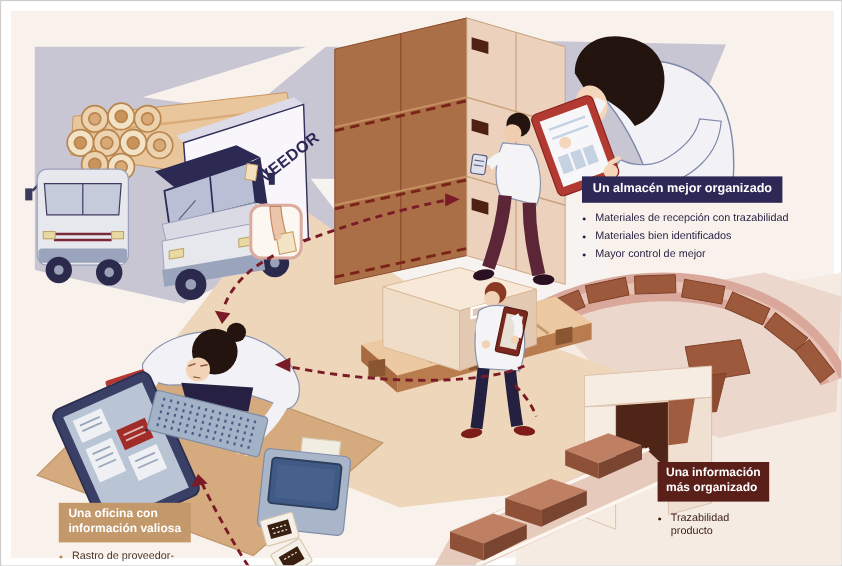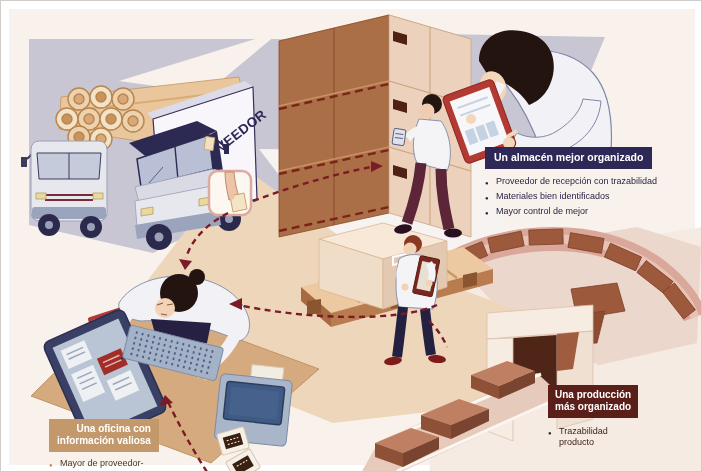--- a/index.html
+++ b/index.html
@@ -1,19 +1,19 @@
 <!DOCTYPE html>
 <html><head>
 <meta charset="utf-8">
 <style>
   html,body{margin:0;padding:0;background:#ffffff;font-family:"Liberation Sans",sans-serif;}
   .page{position:relative;width:702px;height:472px;background:#ffffff;border:1px solid #cfcccc;box-sizing:border-box;overflow:hidden;}
   .page svg{position:absolute;left:0;top:0;}
   .panel{position:absolute;z-index:5;}
-  .panel-title{display:inline-block;color:#ffffff;font-weight:bold;line-height:1.2;text-align:right;}
+  .panel-title{display:inline-block;color:#ffffff;font-weight:bold;line-height:1.2;}
   .panel-title.navy{background:#2e2857;font-size:10.5px;padding:4px 9px 5px 9px;}
   .panel-title.maroon{background:#5b1f1a;font-size:10px;padding:4px 7px 5px 7px;line-height:1.22;}
   .panel-title.tan{background:#c3986a;font-size:10px;padding:4px 8px 5px 8px;line-height:1.22;}
   .bullets{list-style:none;margin:7px 0 0 0;padding:0;}
   .bullets li{position:relative;padding-left:11px;margin:0 0 4px 0;}
   .bullets li::before{content:"●";position:absolute;left:0;top:2px;font-size:6px;}
   .wh .bullets li{font-size:9px;color:#2b2345;line-height:11px;margin-bottom:4px;}
   .wh .bullets li::before{color:#2b2345;}
   .pr .bullets{width:96px;margin-top:8px;}
   .pr .bullets li{font-size:9px;color:#3a1d12;line-height:11px;margin-bottom:5px;}
@@ -339,39 +339,39 @@
     <polygon points="370,160 382,165 370,171"></polygon>
     <polygon points="178,258 184,269 191,260"></polygon>
     <polygon points="241,297 228,303 241,309"></polygon>
     <polygon points="164,394 158,405 172,402"></polygon>
   </g>
 </svg>
 
 <div class="panel wh" style="left:484px;top:146px;width:186px;">
   <div class="panel-title navy">Un almacén mejor organizado</div>
   <ul class="bullets">
-    <li>Proveedor de recepción con trazabilidad</li>
+    <li>Materiales de recepción con trazabilidad</li>
     <li>Materiales bien identificados</li>
     <li>Mayor control de mejor</li>
   </ul>
 </div>
 
 <div class="panel pr" style="left:547px;top:384px;width:110px;">
   <div class="panel-title maroon">
-    <div>Una producción</div>
+    <div>Una información</div>
     <div>más organizado</div>
   </div>
   <ul class="bullets">
     <li>Trazabilidad producto</li>
   </ul>
 </div>
 
 <div class="panel of" style="left:48px;top:418px;width:130px;">
   <div class="panel-title tan">
     <div>Una oficina con</div>
     <div>información valiosa</div>
   </div>
   <ul class="bullets">
-    <li>Mayor de proveedor-</li>
+    <li>Rastro de proveedor-</li>
   </ul>
 </div>
 
 </div>
 
 </body></html>

